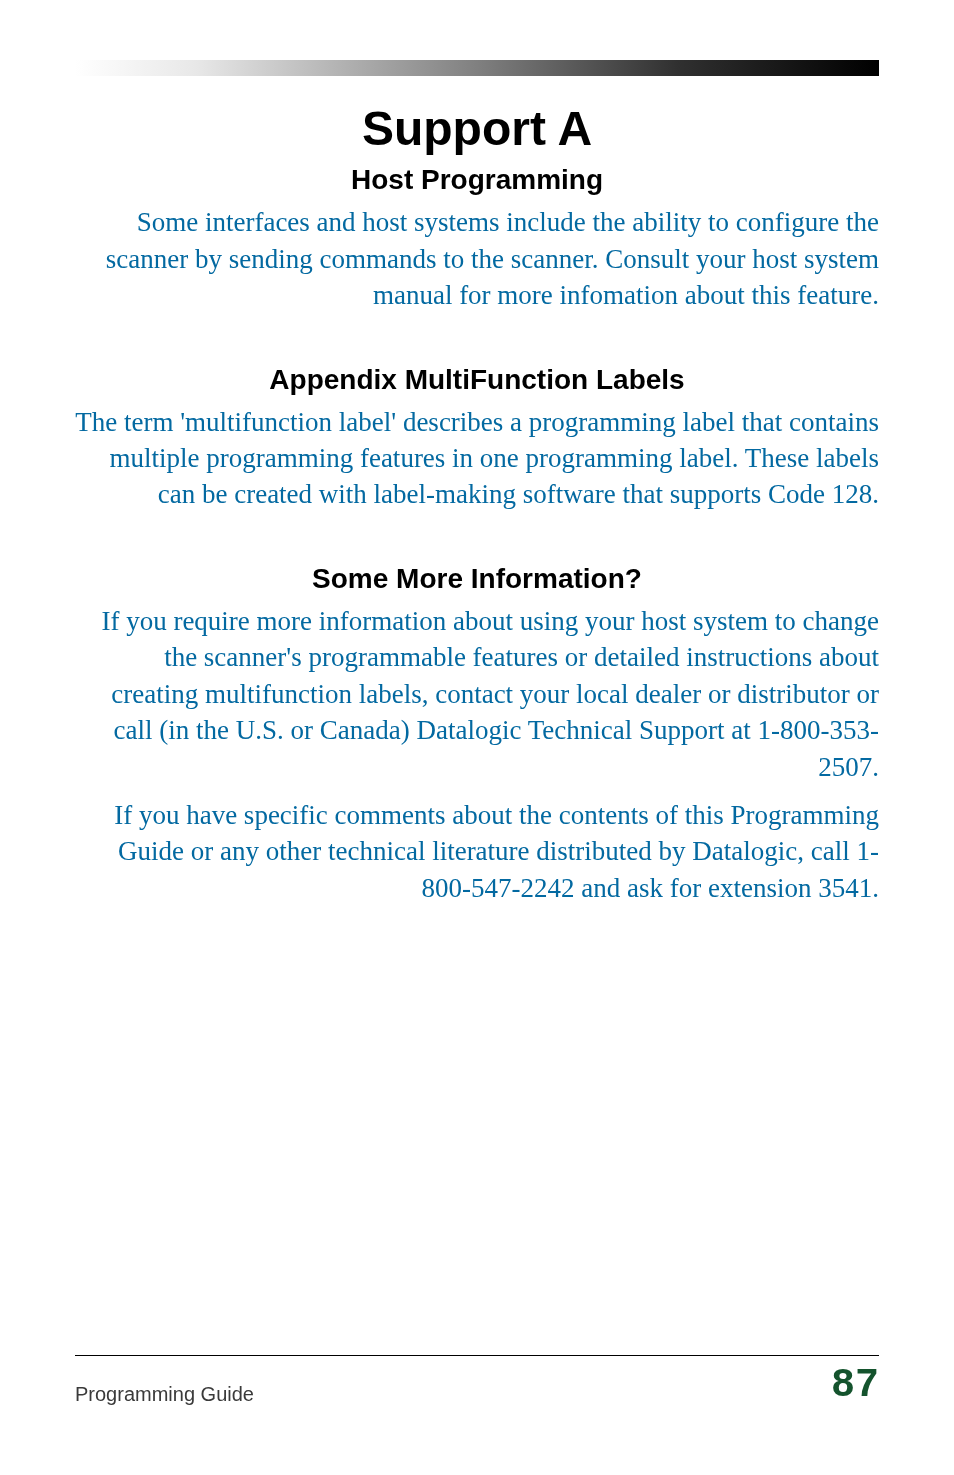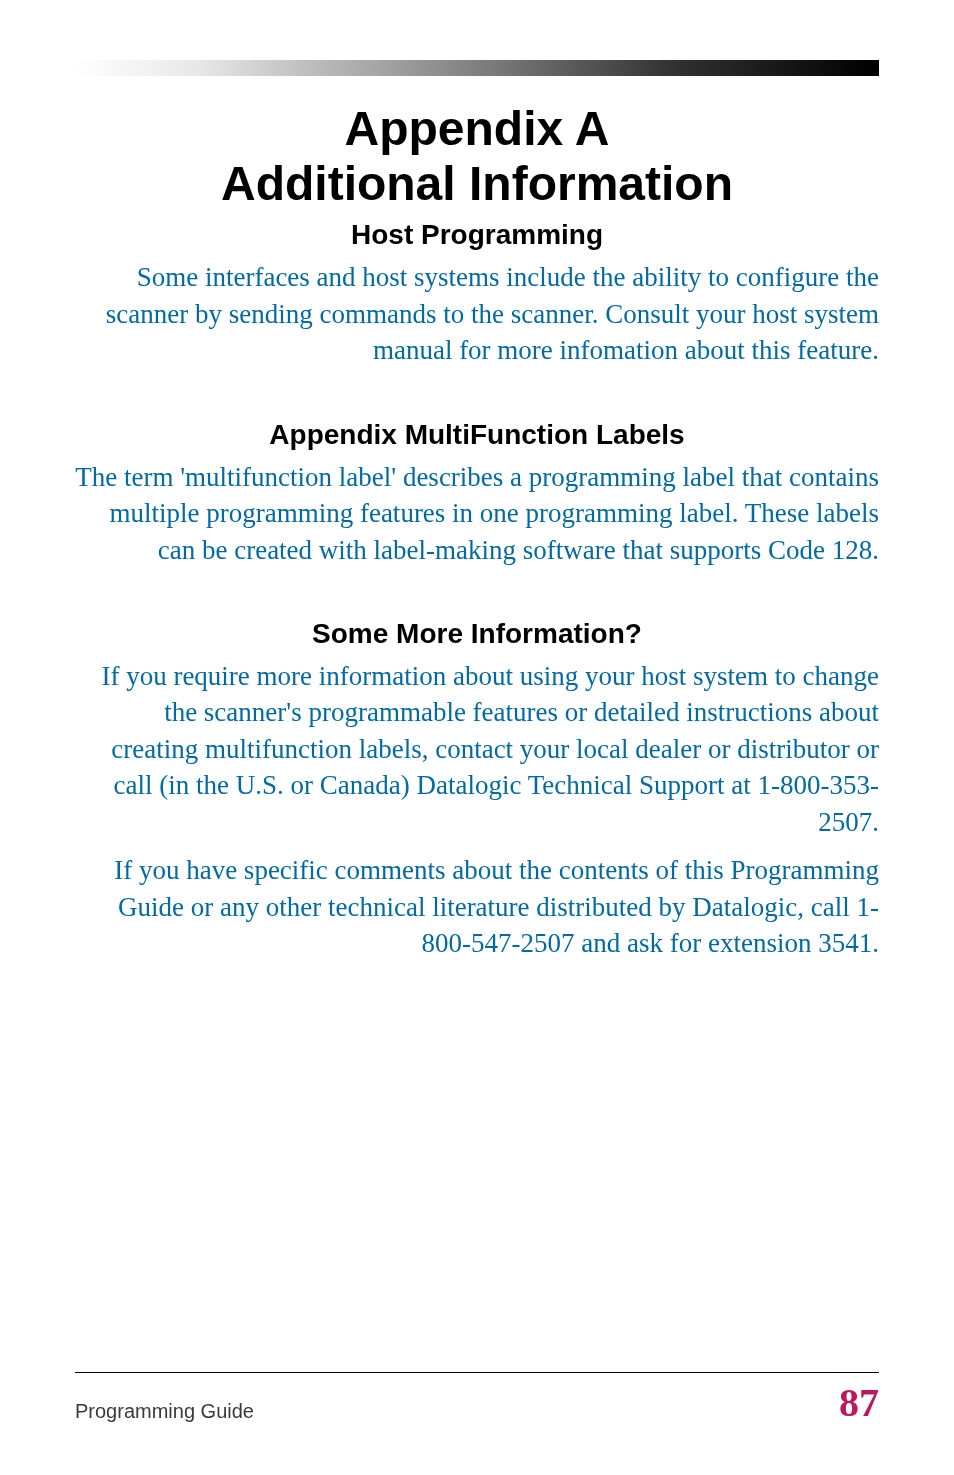--- a/index.html
+++ b/index.html
@@ -45,66 +45,65 @@
   .body-text {
     font-family: Georgia, 'Times New Roman', serif;
     font-size: 27px;
     color: #0369a1;
     line-height: 1.35;
     text-align: right;
     margin-bottom: 12px;
   }
   .footer {
     position: absolute;
-    bottom: 52px;
+    bottom: 69px;
     left: 75px;
     right: 75px;
   }
   .footer-rule {
     border: none;
     border-top: 1px solid #000000;
     margin-bottom: 10px;
   }
   .footer-row {
     display: flex;
     justify-content: space-between;
     align-items: flex-end;
   }
   .footer-left {
     font-family: Arial, Helvetica, sans-serif;
     font-size: 20px;
     color: #3a3a3a;
   }
   .footer-right {
-    font-family: Liberation Serif, serif;
+    font-family: Liberation Mono, monospace;
     font-weight: bold;
     font-size: 40px;
-    color: #be185d;
+    color: #14532d;
     line-height: 1;
   }
 </style>
 </head>
 <body>
 
 <div class="header-bar"></div>
 
 <h1 class="main-title">
-  <span>Appendix A</span><br>
-  <span>Additional Information</span>
+  <span>Support A</span><br>
 </h1>
 
 <h2 class="section-title">Host Programming</h2>
 <p class="body-text">Some interfaces and host systems include the ability to configure the scanner by sending commands to the scanner.  Consult your host system manual for more infomation about this feature.</p>
 
 <h2 class="section-title spaced">Appendix MultiFunction Labels</h2>
 <p class="body-text">The term 'multifunction label' describes a programming label that contains multiple programming features in one programming label.  These labels can be created with label-making software that supports Code 128.</p>
 
 <h2 class="section-title spaced">Some More Information?</h2>
 <p class="body-text">If you require more information about using your host system to change the scanner's programmable features or detailed instructions about creating multifunction labels, contact your local dealer or distributor or call (in the U.S. or Canada) Datalogic Technical Support at 1-800-353-2507.</p>
-<p class="body-text">If you have specific comments about the contents of this Programming Guide or any other technical literature distributed by Datalogic, call 1-800-547-2507 and ask for extension 3541.</p>
+<p class="body-text">If you have specific comments about the contents of this Programming Guide or any other technical literature distributed by Datalogic, call 1-800-547-2242 and ask for extension 3541.</p>
 
 <div class="footer">
   <hr class="footer-rule">
   <div class="footer-row">
     <span class="footer-left">Programming Guide</span>
     <span class="footer-right">87</span>
   </div>
 </div>
 
 </body></html>

